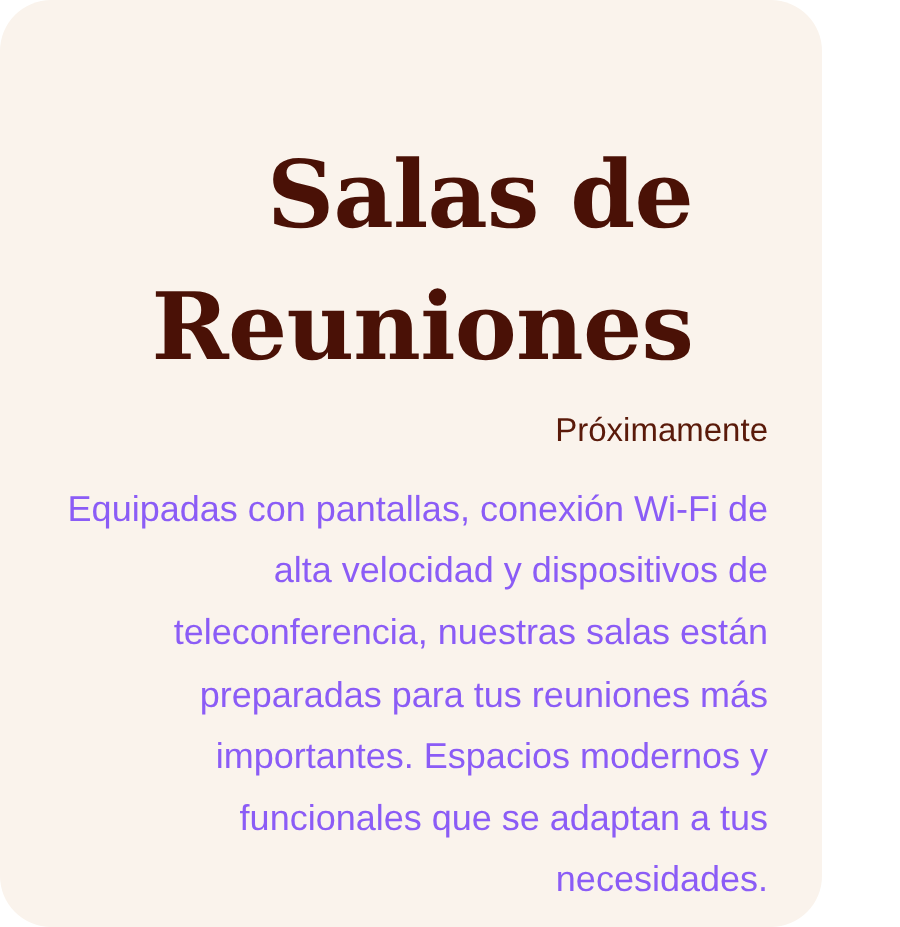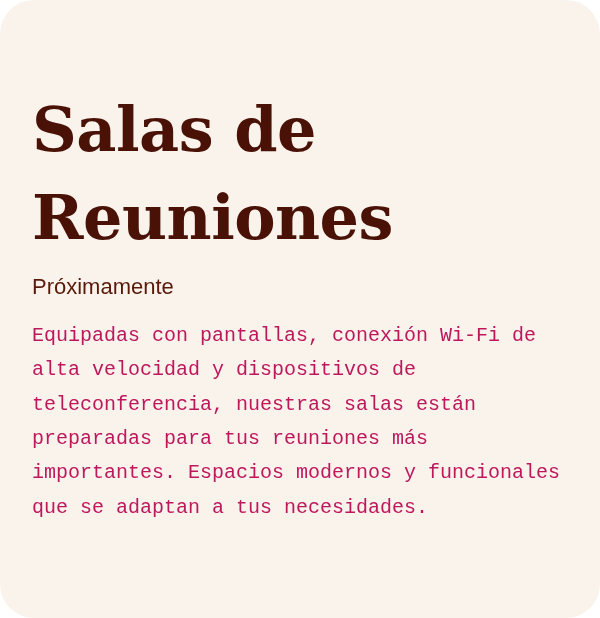--- a/index.html
+++ b/index.html
@@ -9,50 +9,51 @@
   body {
     width: 600px;
     height: 618px;
     background: #ffffff;
     font-family: "Liberation Sans", sans-serif;
     overflow: hidden;
   }
   .card {
     position: relative;
     box-sizing: border-box;
-    width: 600px;
+    width: 548px;
     height: 618px;
     background: #faf3ec;
     border-radius: 34px;
     padding: 86px 36px 40px 32px;
+    text-align: right;
   }
   .card-title {
     font-family: "DejaVu Serif", serif;
     font-weight: 700;
     font-size: 62px;
     line-height: 1.42;
     letter-spacing: -0.5px;
     color: #4a1106;
     margin: 0 0 6px 0;
     max-width: 430px;
   }
   .card-subtitle {
     font-family: "Liberation Sans", sans-serif;
     font-weight: 400;
     font-size: 22px;
     line-height: 1.4;
     color: #5a1a0a;
     margin: 10px 0 16px 0;
   }
   .card-body {
-    font-family: Liberation Mono, monospace;
+    font-family: Liberation Sans, sans-serif;
     font-weight: 400;
-    font-size: 20px;
+    font-size: 24px;
     line-height: 1.72;
-    color: #be185d;
+    color: #8b5cf6;
     margin: 0;
     max-width: 545px;
   }
 </style>
 </head>
 <body>
 
 <div class="card">
   <h1 class="card-title">Salas de Reuniones</h1>
   <div class="card-subtitle">Próximamente</div>

